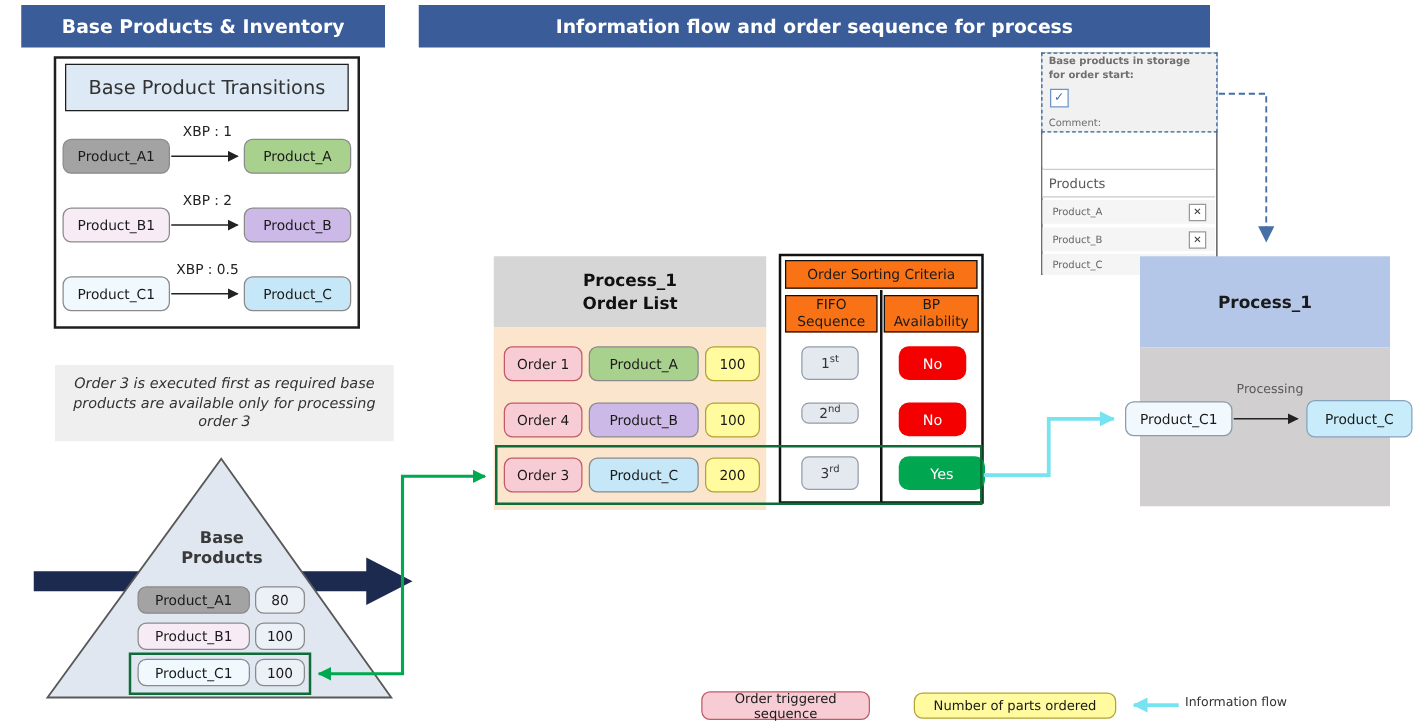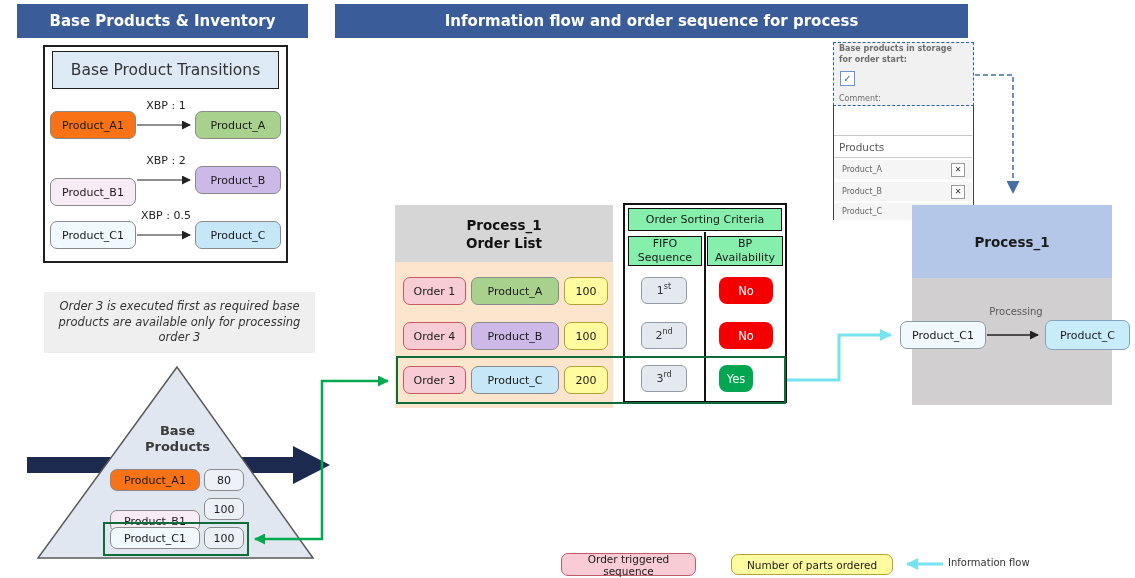--- a/index.html
+++ b/index.html
@@ -4,29 +4,29 @@
 <style>
   html,body{margin:0;padding:0;background:#fff;}
   #canvas{position:relative;width:1135px;height:578px;background:#fff;overflow:hidden;
           font-family:"DejaVu Sans","Liberation Sans",sans-serif;color:#1a1a1a;}
   .abs{position:absolute;box-sizing:border-box;}
   .ctr{display:flex;align-items:center;justify-content:center;text-align:center;}
   .banner{background:var(--banner-blue,#3A5D9A);color:#fff;font-size:15px;font-weight:600;z-index:2;}
   .panel{background:#fff;border:2px solid #1f1f1f;z-index:2;}
   .pbox{border:1px solid #8a8a8a;border-radius:7px;font-size:11px;z-index:3;}
   .qty{background:#ECF0F7;}
-  .g-light{background:#f97316;} .g-mid{background:var(--product-a-green,#A9D18E);}
-  .p-light{background:#F7ECF6;margin-top:12px;} .p-mid{background:var(--product-b-purple,#CDB9E7);}
+  .g-light{background:#a3a3a3;} .g-mid{background:var(--product-a-green,#A9D18E);}
+  .p-light{background:#F7ECF6;} .p-mid{background:var(--product-b-purple,#CDB9E7);}
   .b-light{background:#F0F9FE;} .b-mid{background:var(--product-c-blue,#C5E7F7);}
   .pink{background:var(--pink,#F8CCD5);border:1px solid #C25B66;}
   .yellow{background:var(--yellow,#FFFB9E);border:1px solid #B3A336;}
   .xbp{font-size:11px;color:#222;z-index:3;text-align:center;}
   .note{background:#EFEFEF;font-style:italic;font-size:11.5px;line-height:1.35;color:#333;z-index:2;}
   .hl{border:2.5px solid var(--highlight-green,#0F6B38);z-index:6;background:transparent;}
-  .tblhead{background:#86efac;border:1.5px solid #111;font-size:11px;line-height:1.25;z-index:3;}
+  .tblhead{background:#f97316;border:1.5px solid #111;font-size:11px;line-height:1.25;z-index:3;}
   .seq{background:#E4E8EF;border:1px solid #949CA8;border-radius:6px;font-size:11px;color:#333;z-index:3;text-align:right;}
   .seq sup{font-size:8px;line-height:0;}
   .status{border-radius:8px;color:#fff;font-size:11.5px;z-index:3;}
   .st-no{background:var(--status-red,#F40000);}
   .st-yes{background:var(--status-green,#00A650);}
   .dlgtxt{font-size:8px;color:#6E6E6E;line-height:1.4;}
   .prow{background:#F5F5F5;font-size:8px;color:#666;display:flex;align-items:center;z-index:3;}
   .xbtn{width:12px;height:12px;background:#fff;border:1px solid #999;font-size:8px;color:#333;
         display:flex;align-items:center;justify-content:center;position:absolute;right:7px;}
   svg{display:block;}
@@ -108,28 +108,28 @@
     <span>
         <span style="display:block;">BP</span>
         <span style="display:block;">Availability</span>
       </span>
   </div>
 
   <div class="abs ctr seq" style="left:641px;top:277px;width:46px;height:27px;">
       <span><span>1</span><sup>st</sup></span>
     </div>
   <div class="abs ctr status st-no" style="left:719px;top:277px;width:54px;height:27px;">No</div>
-  <div class="abs ctr seq" style="left:641px;top:322px;width:46px;height:27px;">
+  <div class="abs ctr seq" style="left:641px;top:322px;width:46px;height:17px;">
       <span><span>2</span><sup>nd</sup></span>
     </div>
   <div class="abs ctr status st-no" style="left:719px;top:322px;width:54px;height:27px;">No</div>
   <div class="abs ctr seq" style="left:641px;top:365px;width:46px;height:27px;">
       <span><span>3</span><sup>rd</sup></span>
     </div>
-  <div class="abs ctr status st-yes" style="left:719px;top:365px;width:34px;height:27px;">Yes</div>
+  <div class="abs ctr status st-yes" style="left:719px;top:365px;width:69px;height:27px;">Yes</div>
 
   <div class="abs" style="left:833px;top:42px;width:141px;height:178px;background:#fff;border:1.5px solid #404040;z-index:3;"></div>
   <div class="abs" style="left:833px;top:42px;width:141px;height:64px;background:#F1F1F1;border:1.5px dashed #2E5F9E;z-index:4;">
     <div class="dlgtxt" style="padding:0 5px 0 5px;width:126px;font-weight:bold;">Base products in storage for order start:</div>
     <span style="position:absolute;left:6px;top:28px;width:13px;height:13px;background:#fff;border:1px solid #6A93C8;display:flex;align-items:center;justify-content:center;">
       <span style="color:#3E6DB5;font-size:10px;line-height:10px;">✓</span>
     </span>
     <div class="dlgtxt" style="position:absolute;left:5px;top:50px;">Comment:</div>
   </div>
   <div class="abs" style="left:834px;top:107px;width:138px;height:27px;background:#fff;z-index:4;"></div>

